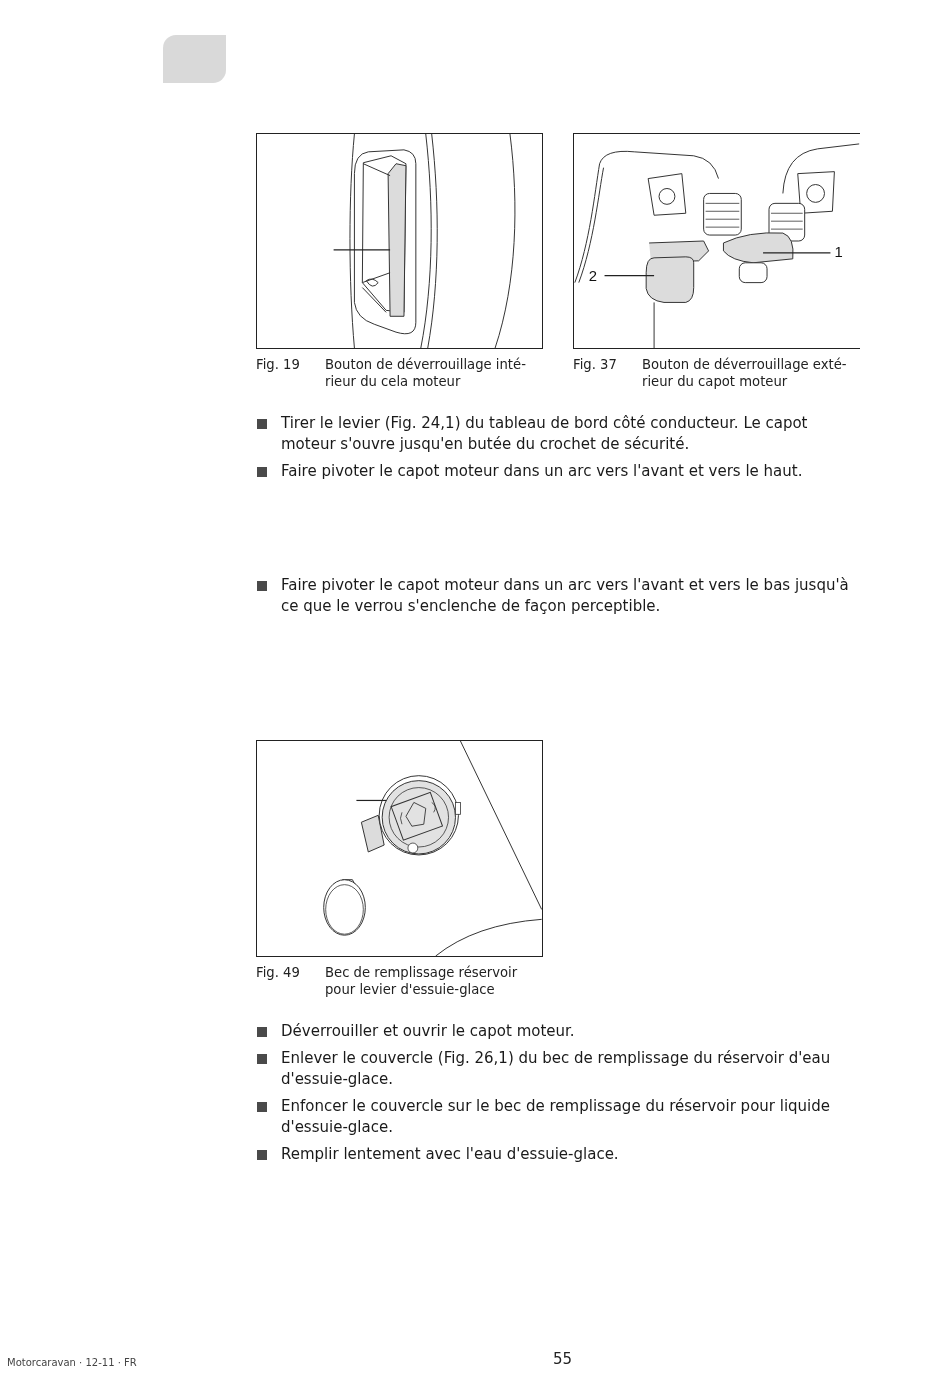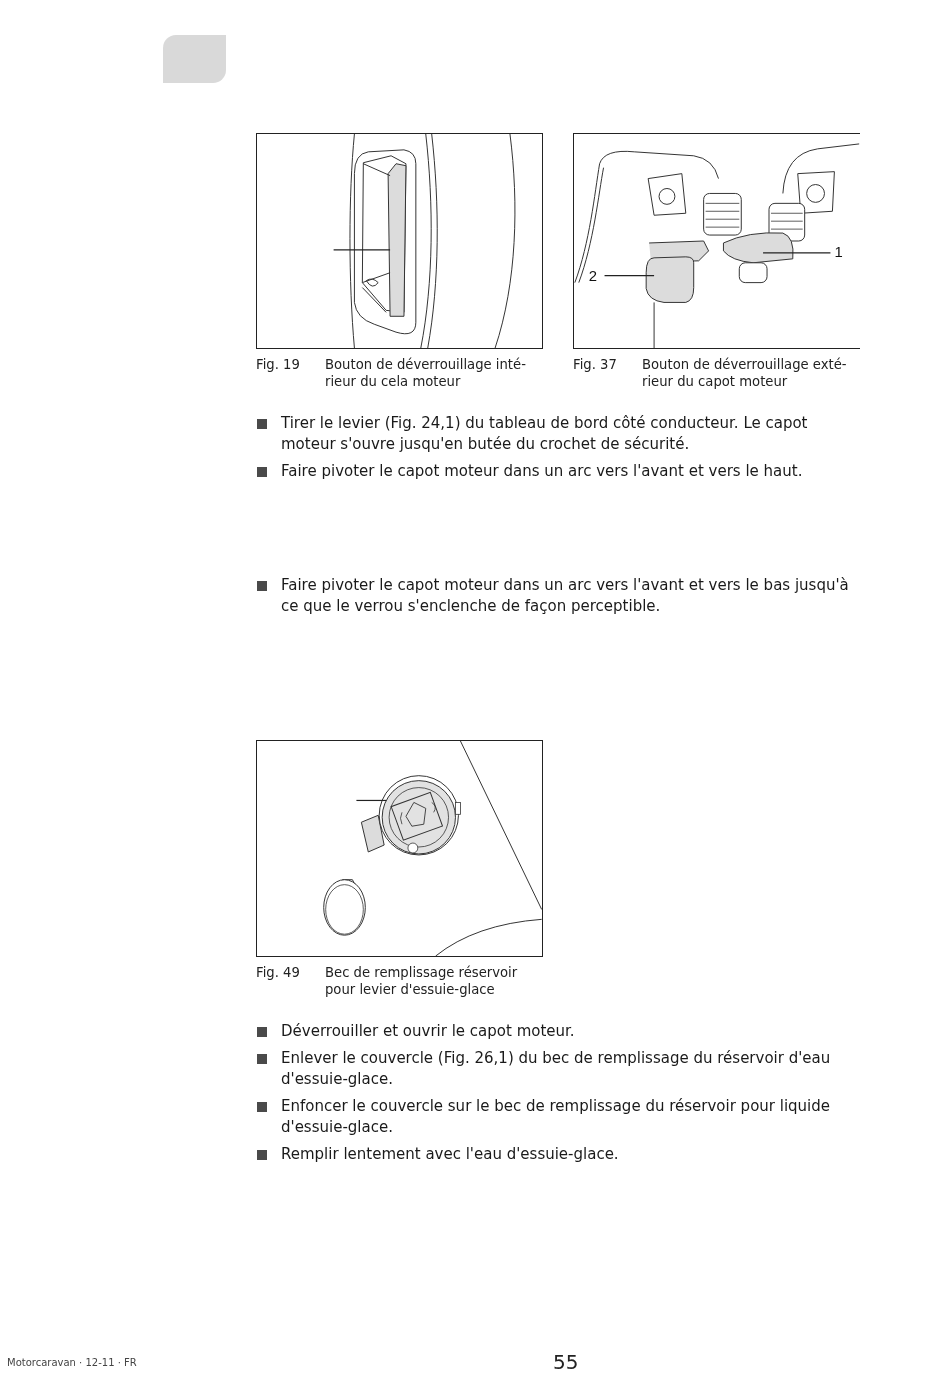--- a/index.html
+++ b/index.html
@@ -10,21 +10,21 @@
   .figure { position: absolute; border: 1px solid #222; background: #fff; overflow: hidden; box-sizing: border-box; }
   .figure svg { display: block; width: 100%; height: 100%; }
   .caption { position: absolute; font-size: 13.2px; line-height: 17px; color: #222; }
   .caption .fig-num { position: absolute; left: 0; top: 0; white-space: nowrap; }
   .caption .fig-text { position: absolute; left: 69px; top: 0; width: 220px; }
   .bullet-list { position: absolute; left: 256px; width: 600px; margin: 0; padding: 0; list-style: none; }
   .bullet-list li { position: relative; padding-left: 25px; font-size: 15px; line-height: 21px;
                     margin-bottom: 6px; color: #1a1a1a; }
   .bullet-list li .bullet { position: absolute; left: 1px; top: 6px; width: 10px; height: 10px; background: #4a4a4a; }
   .footer-left { position: absolute; left: 7px; top: 1357px; font-size: 10px; color: #444; }
-  .page-number { position: absolute; left: 553px; top: 1350px; font-size: 20px; color: #222; }
+  .page-number { position: absolute; left: 553px; top: 1350px; font-size: 15px; color: #222; }
 </style>
 </head>
 <body>
 
 <div class="tab-marker"></div>
 
 <div class="figure" style="left:256px; top:133px; width:287px; height:216px;">
   <svg viewBox="0 0 287 216">
     <path d="M98 0 C92 60 92 150 98 216" fill="none" stroke="#333" stroke-width="1"></path>
     <path d="M170 0 C178 70 178 150 165 216" fill="none" stroke="#333" stroke-width="1"></path>

